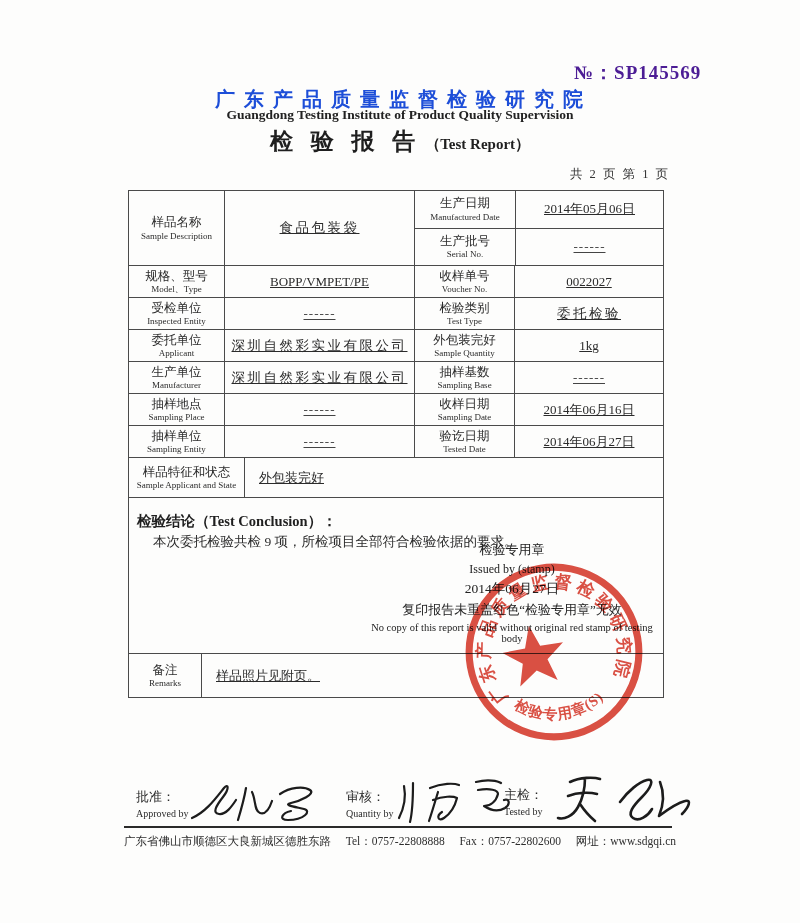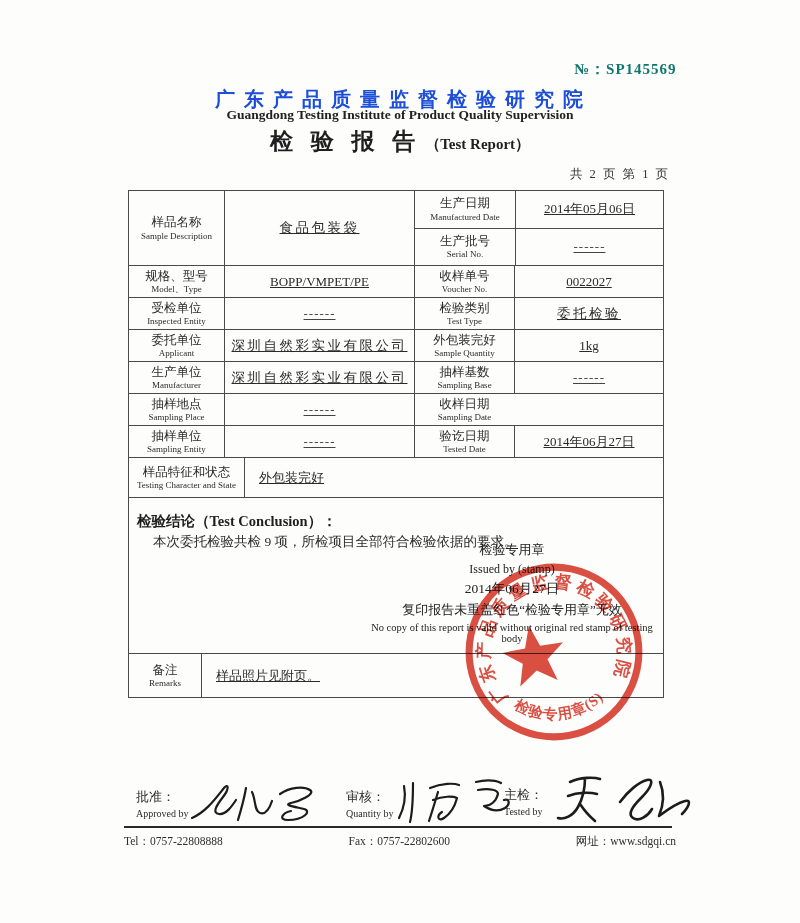--- a/index.html
+++ b/index.html
@@ -6,21 +6,21 @@
   .page{
     position:relative;
     width:800px;height:923px;
     margin:0 auto;
     background:#fdfdfc;
     font-family:"Liberation Serif","DejaVu Serif",serif;
     color:#2e2e2e;
     overflow:hidden;
   }
   
-  .report-no{position:absolute;top:60px;left:574px;font-size:15px;font-weight:bold;letter-spacing:1px;color:#0f766e;}
+  .report-no{position:absolute;top:60px;left:574px;font-size:19px;font-weight:bold;letter-spacing:1px;color:#4c1d95;}
   .inst-cn{position:absolute;top:86px;left:0;width:100%;text-align:center;font-size:20px;font-weight:bold;letter-spacing:2px;color:#1d4ed8;}
   .inst-en{position:absolute;top:107px;left:0;width:100%;text-align:center;font-size:13.5px;font-weight:bold;color:#222;}
   .rpt-title{position:absolute;top:126px;left:0;width:100%;text-align:center;font-weight:bold;color:#1f1f1f;}
   .rpt-title .cn{font-size:23px;letter-spacing:6px;}
   .rpt-title .en{font-size:15px;letter-spacing:0;}
   .page-info{position:absolute;top:166px;right:130px;font-size:12.5px;letter-spacing:2px;color:#333;}
 
   
   .tbl{position:absolute;left:128px;top:190px;width:536px;border:1.4px solid #4a4a4a;box-sizing:border-box;}
   .row{display:flex;border-top:1px solid #4a4a4a;box-sizing:border-box;}
@@ -190,20 +190,23 @@
         <div class="lbl-cn">抽样地点</div>
         <div class="lbl-en">Sampling Place</div>
       </div>
       <div class="cell w2">
         <div class="val dash">------</div>
       </div>
       <div class="cell w3">
         <div class="lbl-cn">收样日期</div>
         <div class="lbl-en">Sampling Date</div>
       </div>
+      <div class="cell w4">
+        <div class="val">2014年06月16日</div>
+      </div>
     </div>
 
     <div class="row h32">
       <div class="cell w1">
         <div class="lbl-cn">抽样单位</div>
         <div class="lbl-en">Sampling Entity</div>
       </div>
       <div class="cell w2">
         <div class="val dash">------</div>
       </div>
@@ -212,21 +215,21 @@
         <div class="lbl-en">Tested Date</div>
       </div>
       <div class="cell w4">
         <div class="val">2014年06月27日</div>
       </div>
     </div>
 
     <div class="row h40">
       <div class="cell wL">
         <div class="lbl-cn">样品特征和状态</div>
-        <div class="lbl-en">Testing Character and State</div>
+        <div class="lbl-en">Sample Applicant and State</div>
       </div>
       <div class="cell wR left-val">
         <div class="val">外包装完好</div>
       </div>
     </div>
 
 
     <div class="row concl">
       <div style="width:100%;">
         <div class="concl-head">检验结论（Test Conclusion）：</div>
@@ -294,18 +297,19 @@
       <span class="en">Tested by</span>
     </div>
     <svg class="sig-svg" style="left:420px;top:-12px;" width="160" height="58" viewBox="0 0 160 58">
       <path d="M22 10 C32 5 46 5 52 7 M37 6 C37 16 35 26 30 35 C25 44 16 48 10 46 M20 24 C30 20 42 20 49 22 M32 32 C36 38 41 44 47 49" style="stroke-width:2.6"></path>
       <path d="M72 30 C80 19 91 10 99 8 C107 6 103 16 94 25 C85 34 79 42 85 46 C91 50 100 44 104 37 M112 10 C116 20 116 32 111 44 C119 38 129 31 137 29 C144 27 141 35 134 42" style="stroke-width:2.6"></path>
     </svg>
   </div>
 
   <div class="foot-line"></div>
   <div class="footer">
+    <span>广东省佛山市顺德区大良新城区德胜东路</span>
     <span>Tel：0757-22808888</span>
     <span>Fax：0757-22802600</span>
     <span>网址：www.sdgqi.cn</span>
   </div>
 
 </div>
 
 </body></html>

